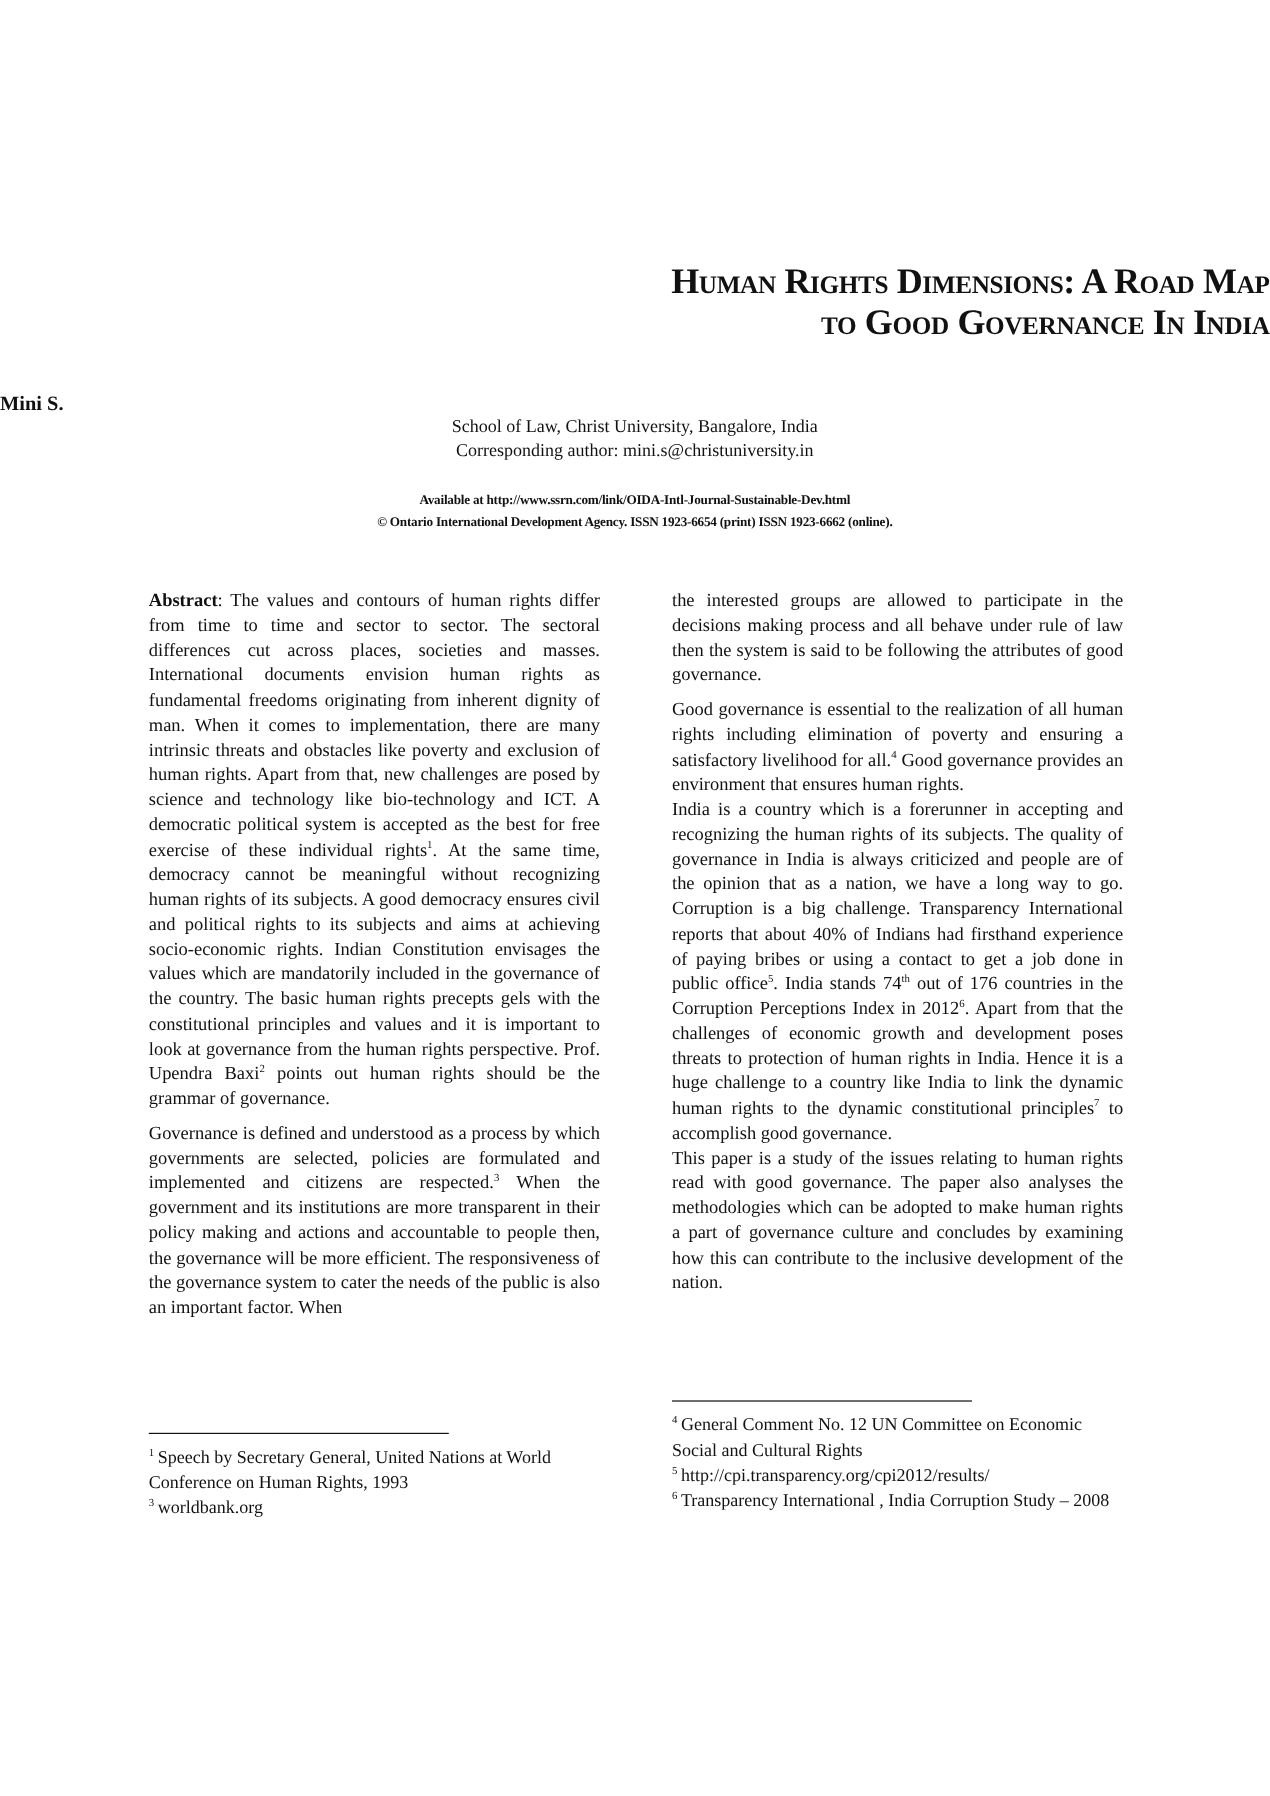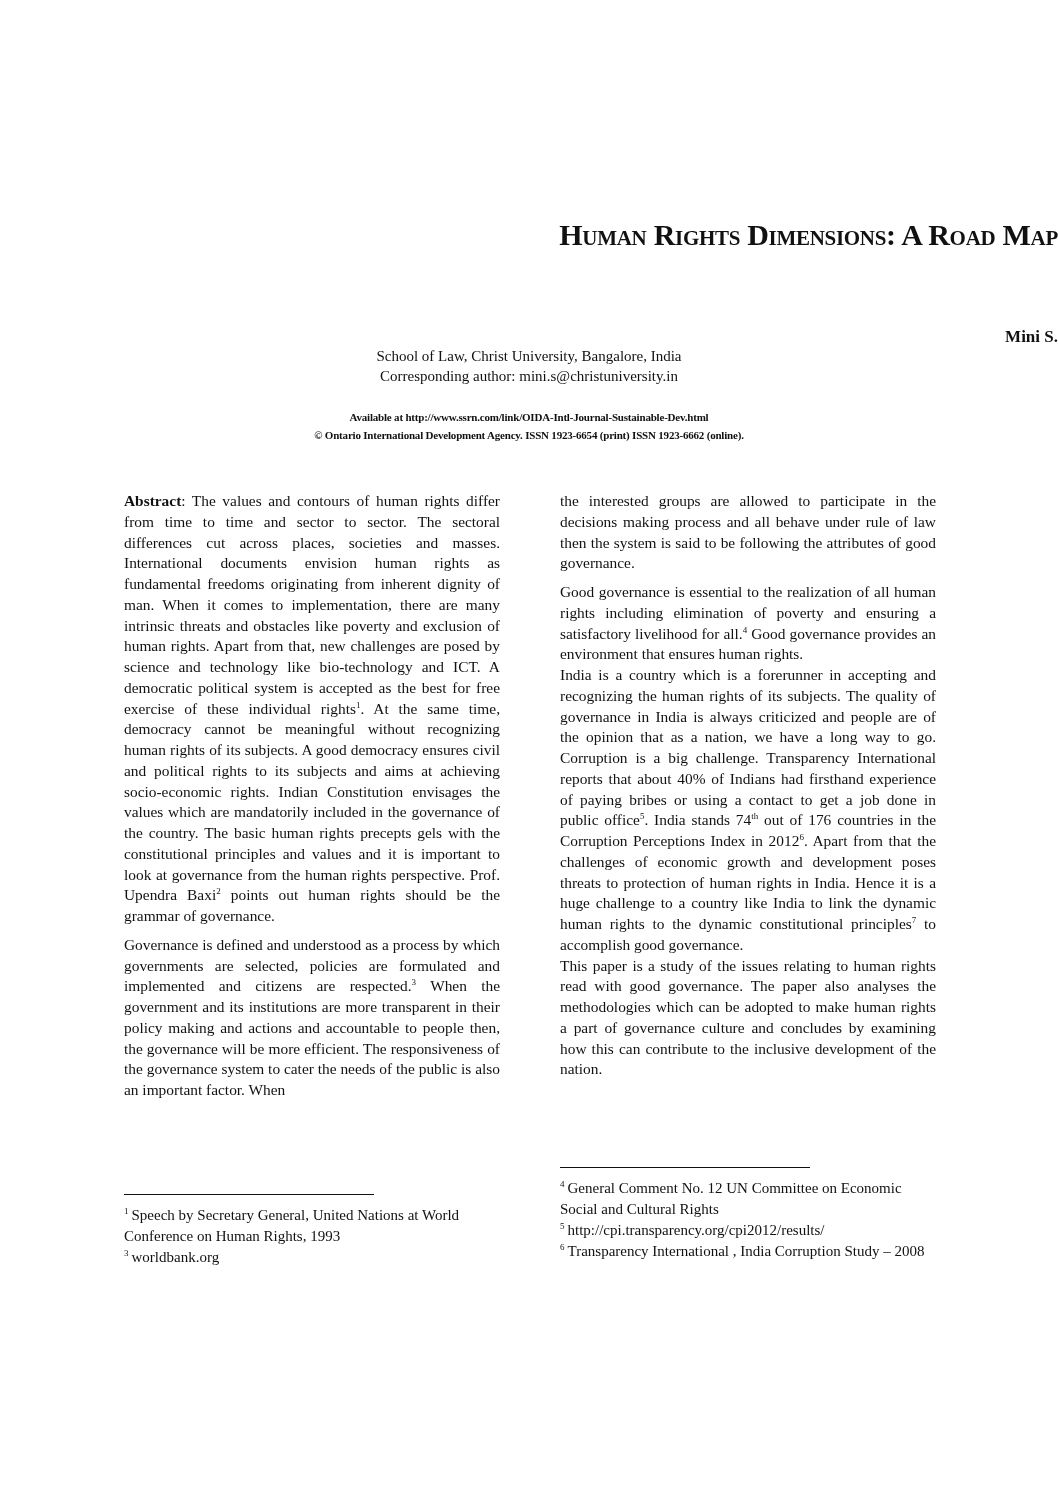--- a/index.html
+++ b/index.html
@@ -8,21 +8,21 @@
     font-family: "Liberation Serif", "DejaVu Serif", serif; color: #111;
   }
   .title {
     position: absolute; left: 0; width: 1058px; top: 218px;
     text-align: center; font-weight: bold; font-size: 30px; line-height: 34px;
     font-variant: small-caps; letter-spacing: -0.3px; margin: 0;
   }
   .title .line { display: block; text-align: right; }
   .author {
     position: absolute; left: 0; width: 1058px; top: 327px;
-    text-align: right; font-weight: bold; font-size: 17px; margin: 0;
+    text-align: left; font-weight: bold; font-size: 17px; margin: 0;
   }
   .affil {
     position: absolute; left: 0; width: 1058px; top: 346px;
     text-align: center; font-size: 15px; line-height: 20px;
   }
   .affil div { margin: 0; }
   .availability {
     position: absolute; left: 0; width: 1058px; top: 408px;
     text-align: center; font-size: 11px; line-height: 18px; font-weight: bold; letter-spacing: -0.2px;
   }
@@ -45,20 +45,21 @@
   .footnotes sup { font-size: 9px; vertical-align: 6px; margin-right: 3px; }
   .fn-left { left: 124px; top: 1205px; }
   .fn-right { left: 560px; top: 1178px; }
   b.lead { font-weight: bold; margin-top: 48px; }
 </style>
 </head>
 <body>
 
 <h1 class="title">
   <span class="line">Human Rights Dimensions: A Road Map</span>
+  <span class="line">to Good Governance In India</span>
 </h1>
 
 <div class="author">Mini S.</div>
 
 <div class="affil">
   <div>School of Law, Christ University, Bangalore, India</div>
   <div>Corresponding author: mini.s@christuniversity.in</div>
 </div>
 
 <div class="availability">

